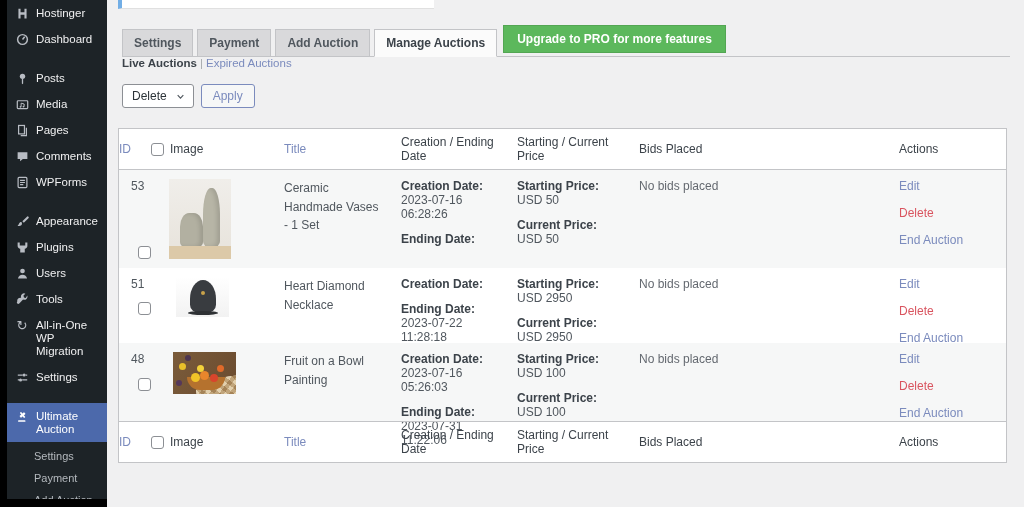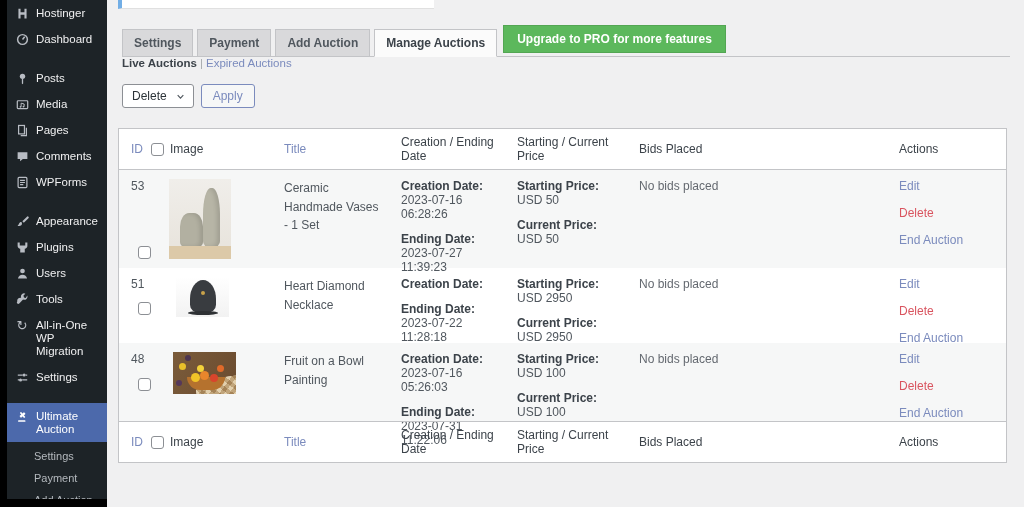--- a/index.html
+++ b/index.html
@@ -47,21 +47,21 @@
   .bulk-select svg { width:9px; height:9px; }
   .apply-btn { background:#f6f7f7; border:1px solid #7b8bbd; border-radius:3px; color:#7b8bbd;
        padding:4px 11px; font-size:12px; cursor:pointer; }
 
   
   .atable { position:absolute; left:11px; top:128px; width:889px; background:#fff; border:1px solid #c3c4c7; }
   .trow { display:grid; grid-template-columns:32px 133px 117px 116px 122px 260px 1fr; position:relative; }
   .thead { border-bottom:1px solid #c3c4c7; }
   .tfoot { border-top:1px solid #c3c4c7; }
   .hc { padding:6px 8px 6px 0; font-size:12px; color:#3c434a; display:flex; align-items:center; gap:6px; }
-  .hc.idc { padding-left:12px; color:#7b8bbd; cursor:pointer; }
+  .hc.idc { color:#7b8bbd; cursor:pointer; }
   .hc.titlec { color:#7b8bbd; cursor:pointer; }
   .cb { width:13px; height:13px; border:1px solid #8c8f94; border-radius:3px; background:#fff; flex:0 0 13px; cursor:pointer; }
   .drow { font-size:12px; color:#50575e; }
   .drow.alt { background:#f6f7f7; }
   .dc { padding:9px 10px 9px 0; }
   .dc.idc { padding-left:12px; color:#50575e; }
   .row-check { position:absolute; left:19px; }
   .img-box { position:relative; overflow:hidden; }
   .titlecell { line-height:1.55; padding-right:16px; }
   .lbl-b { font-weight:bold; color:#3c434a; }
@@ -287,21 +287,20 @@
             <div class="v-tall"></div>
               <div class="v-short"></div>
               <div class="floor"></div>
           </div>
         </div>
         <div class="dc titlecell">Ceramic Handmade Vases - 1 Set</div>
         <div class="dc">
           <div class="lbl-b">Creation Date:</div>
           <div class="val">2023-07-16 06:28:26</div>
           <div class="lbl-b blk2">Ending Date:</div>
-          <div class="val">2023-07-27 11:39:23</div>
         </div>
         <div class="dc">
           <div class="lbl-b">Starting Price:</div>
           <div class="val">USD 50</div>
           <div class="lbl-b blk2">Current Price:</div>
           <div class="val">USD 50</div>
         </div>
         <div class="dc bids">No bids placed</div>
         <div class="dc act">
           <a>Edit</a>

